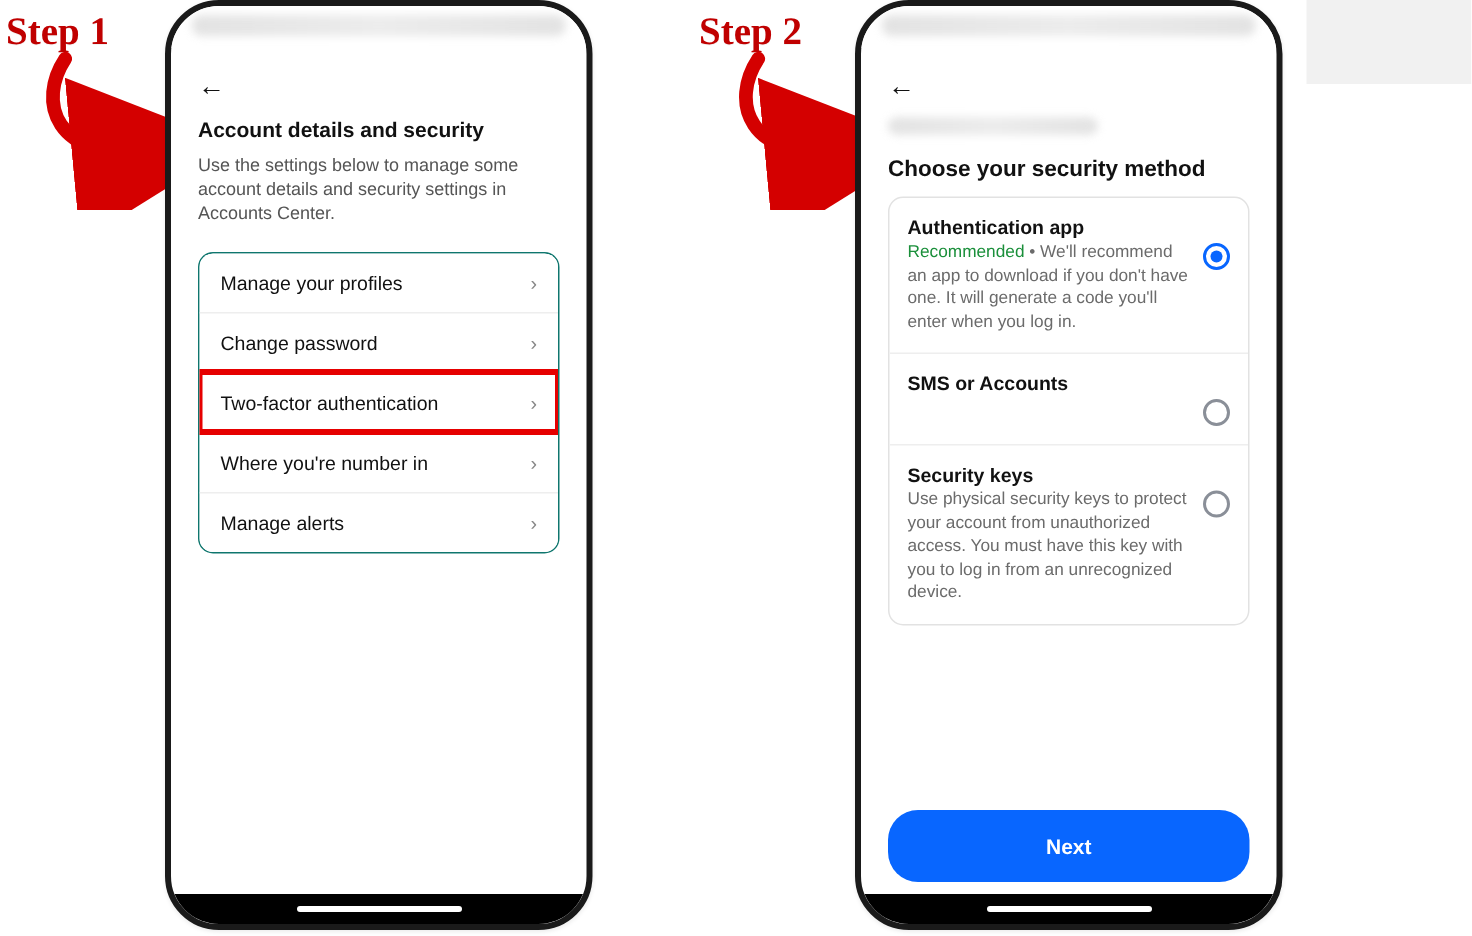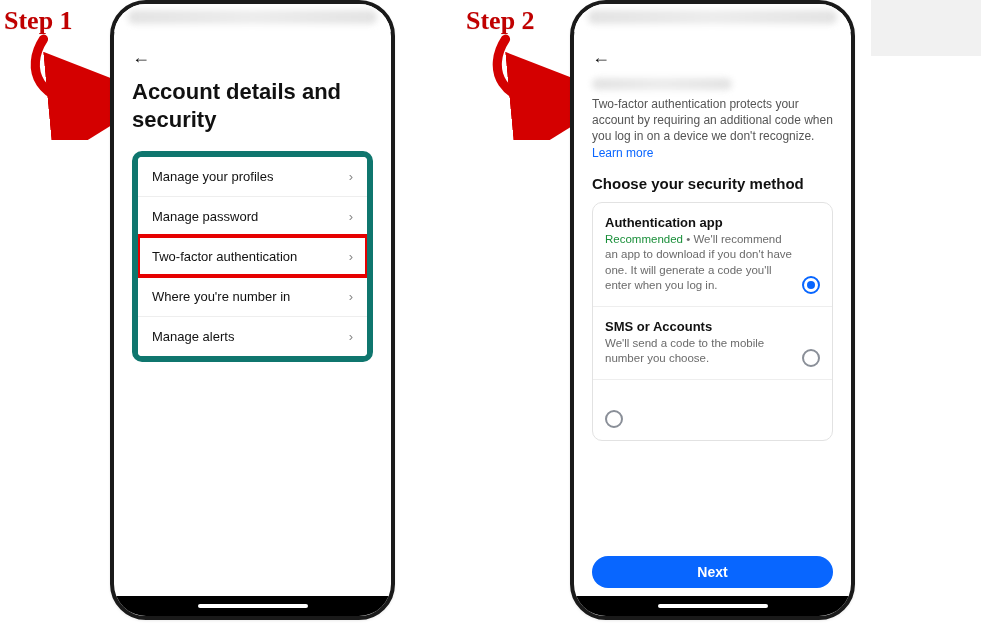--- a/index.html
+++ b/index.html
@@ -49,35 +49,35 @@
     display: flex;
     align-items: center;
   }
   .back-arrow {
     font-size: 18px;
     line-height: 1;
     color: #111;
     cursor: pointer;
   }
   .h1 {
-    font-size: 22px;
+    font-size: 14px;
     font-weight: 700;
     color: #111;
     margin-top: 6px;
     line-height: 1.25;
   }
   .sub {
     font-size: 12px;
     color: #555;
     margin-top: 6px;
     line-height: 1.35;
   }
   .card {
     margin-top: 18px;
-    border: 6px solid #0f766e;
+    border: 1px solid #0f766e;
     border-radius: 10px;
     overflow: hidden;
     background: #fff;
   }
   .row {
     display: flex;
     align-items: center;
     justify-content: space-between;
     padding: 12px 14px;
     font-size: 13px;
@@ -148,21 +148,21 @@
     color: #111;
   }
   .opt-card {
     margin-top: 10px;
     border: 1px solid #e2e2e2;
     border-radius: 10px;
     overflow: hidden;
   }
   .opt {
     display: flex;
-    align-items: flex-end;
+    align-items: flex-start;
     gap: 10px;
     padding: 12px 12px;
     cursor: pointer;
   }
   .opt + .opt { border-top: 1px solid #eee; }
   .opt .txt { flex: 1; }
   .opt .title {
     font-size: 13px;
     font-weight: 600;
     color: #111;
@@ -189,21 +189,21 @@
     content: "";
     position: absolute;
     left: 3px; top: 3px;
     width: 8px; height: 8px;
     border-radius: 50%;
     background: #0866ff;
   }
   .primary-btn {
     position: absolute;
     left: 18px; right: 18px; bottom: 28px;
-    height: 32px;
+    height: 48px;
     border: none;
     border-radius: 20px;
     background: #0866ff;
     color: #fff;
     font-size: 14px;
     font-weight: 600;
     cursor: pointer;
   }
   .side-strip {
     position: absolute;
@@ -240,28 +240,29 @@
 
   <div class="phone left">
     <div class="status-bar">
       <div class="status-blur"></div>
     </div>
     <div class="screen-body">
       <div class="back-row">
         <span class="back-arrow">←</span>
       </div>
       <div class="h1">Account details and security</div>
+      <div class="sub">Use the settings below to manage some account details and security settings in Accounts Center.</div>
 
       <div class="card">
         <div class="row">
           <span>Manage your profiles</span>
           <span class="chev">›</span>
         </div>
         <div class="row">
-          <span>Manage password</span>
+          <span>Change password</span>
           <span class="chev">›</span>
         </div>
         <div class="row highlight">
           <span>Two-factor authentication</span>
           <span class="chev">›</span>
         </div>
         <div class="row">
           <span>Where you're number in</span>
           <span class="chev">›</span>
         </div>
@@ -278,44 +279,43 @@
 
   <div class="phone right">
     <div class="status-bar">
       <div class="status-blur"></div>
     </div>
     <div class="screen-body">
       <div class="back-row">
         <span class="back-arrow">←</span>
       </div>
       <div class="crumb-blur"></div>
-      <div class="desc">
-        <span>Two-factor authentication protects your account by requiring an additional code when you log in on a device we don't recognize.</span>
-        <a>Learn more</a>
-      </div>
       <div class="section-title">Choose your security method</div>
 
       <div class="opt-card">
         <div class="opt">
           <div class="txt">
             <div class="title">Authentication app</div>
             <div class="meta">
               <span class="rec">Recommended</span><span> • We'll recommend an app to download if you don't have one. It will generate a code you'll enter when you log in.</span>
             </div>
           </div>
           <div class="radio selected"></div>
         </div>
         <div class="opt">
           <div class="txt">
             <div class="title">SMS or Accounts</div>
-            <div class="meta">We'll send a code to the mobile number you choose.</div>
           </div>
           <div class="radio"></div>
         </div>
         <div class="opt">
+          <div class="txt">
+            <div class="title">Security keys</div>
+            <div class="meta">Use physical security keys to protect your account from unauthorized access. You must have this key with you to log in from an unrecognized device.</div>
+          </div>
           <div class="radio"></div>
         </div>
       </div>
     </div>
     <button class="primary-btn">Next</button>
     <div class="nav-bar">
       <div class="nav-pill"></div>
     </div>
   </div>
 </div>

